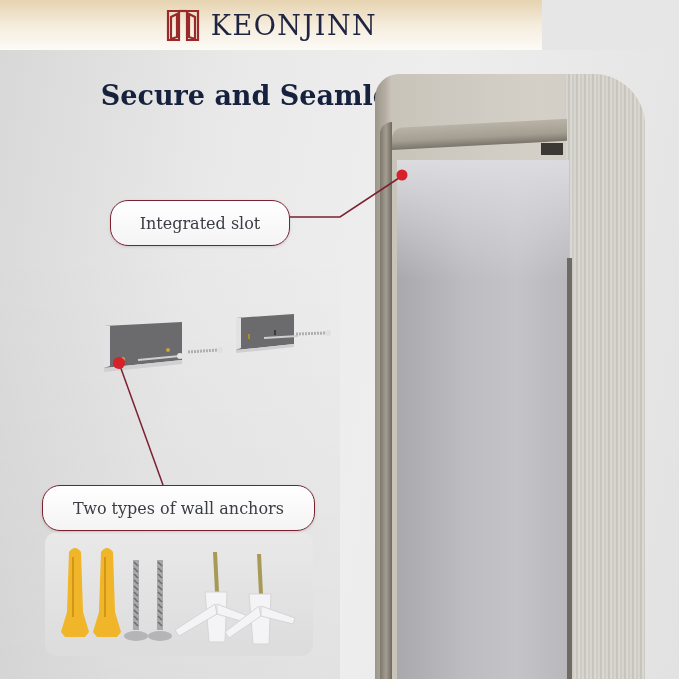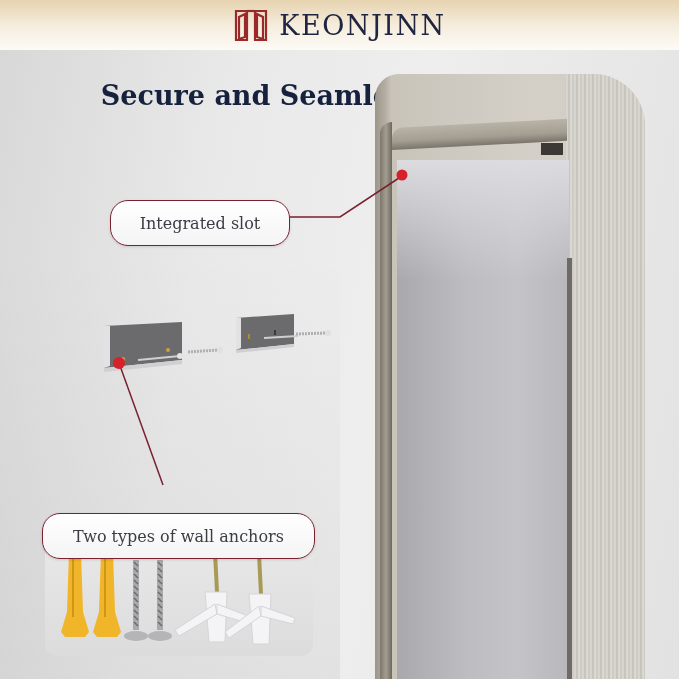--- a/index.html
+++ b/index.html
@@ -1,20 +1,20 @@
 <!DOCTYPE html>
 <html><head>
 <meta charset="utf-8">
 <style>
   * { box-sizing: border-box; margin: 0; padding: 0; }
   html, body { width: 679px; height: 679px; overflow: hidden; }
   body { position: relative; font-family: "DejaVu Serif", serif; background: #e6e6e6; }
 
   .header {
-    position: absolute; left: 0; top: 0; width: 679px; height: 50px;
+    position: absolute; left: 0; top: 0; width: 542px; height: 50px;
     background: linear-gradient(to bottom, #e6d3b0 0%, #f5ecdc 50%, #fdfbf7 100%);
     display: flex; align-items: center; justify-content: center; gap: 10px;
   }
   .logo-mark { width: 36px; height: 36px; }
   .brand { font-family: "DejaVu Serif", serif; font-size: 27px; color: #1f2440; letter-spacing: 1.5px; }
 
   .scene {
     position: absolute; left: 0; top: 50px; width: 679px; height: 629px;
     background: linear-gradient(100deg, #d8d8d8 0%, #e9e9e9 30%, #eeeeee 55%, #e2e2e2 100%);
     overflow: hidden;
@@ -69,21 +69,21 @@
   
   .pill {
     position: absolute; height: 46px; border-radius: 18px;
     background: linear-gradient(to bottom, #ffffff, #f4f4f4);
     border: 1.5px solid #7a2130;
     display: flex; align-items: center; justify-content: center;
     font-family: "DejaVu Serif", serif; font-size: 16px; color: #3a3d44;
     box-shadow: 0 1px 3px rgba(0,0,0,0.12);
   }
   .pill-slot { left: 110px; top: 200px; width: 180px; }
-  .pill-anchors { left: 42px; top: 513px; width: 273px; }
+  .pill-anchors { left: 42px; top: 485px; width: 273px; }
 
   .lines { position: absolute; left: 0; top: 0; width: 679px; height: 679px; pointer-events: none; }
 
   
   .bracket { position: absolute; }
 
   
   .hw-panel {
     position: absolute; left: 45px; top: 532px; width: 268px; height: 124px;
     border-radius: 12px;

